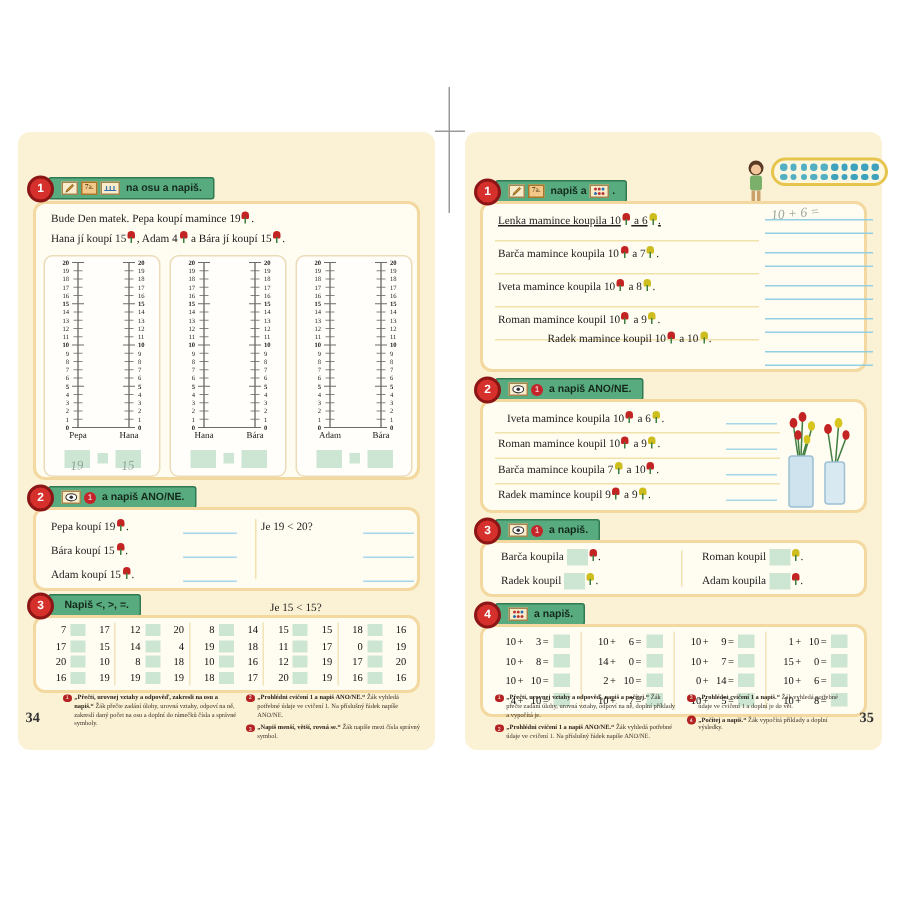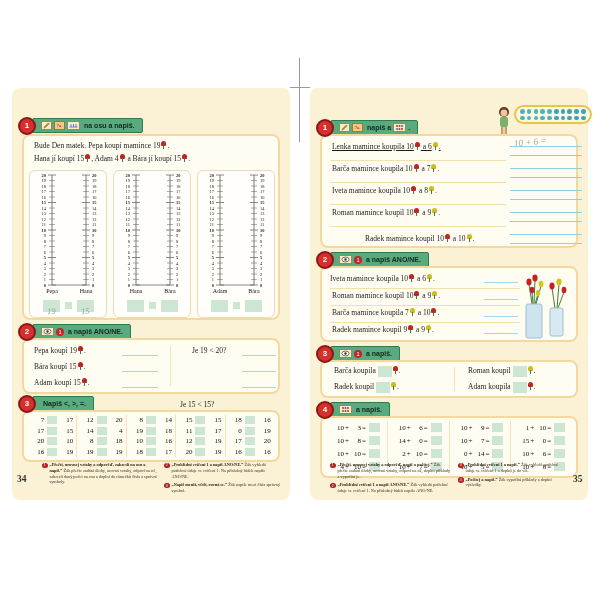--- a/index.html
+++ b/index.html
@@ -411,21 +411,21 @@
         </span>
       <span class="refnum">1</span>
       <span class="gtitle">a napiš ANO/NE.</span>
     </div>
   </div>
 
   <div class="panel" style="top:250px;height:56px;">
     <div class="vdiv" style="left:146px;top:6px;bottom:6px;"></div>
     <div class="txt" style="left:10px;top:6px;"><span>Pepa koupí 19</span><span class="tulip t-red"></span><span>.</span></div>
     <span class="ansline" style="left:98px;top:14px;width:36px;"></span>
-    <div class="txt" style="left:168px;top:6px;">Je 19 &lt; 20?</div>
+    <div class="txt" style="left:150px;top:6px;">Je 19 &lt; 20?</div>
     <span class="ansline" style="left:218px;top:14px;width:34px;"></span>
 
     <div class="txt" style="left:10px;top:22px;"><span>Bára koupí 15</span><span class="tulip t-red"></span><span>.</span></div>
     <span class="ansline" style="left:98px;top:30px;width:36px;"></span>
     <div class="txt" style="left:156px;top:22px;margin-top:38px;">Je 15 &lt; 15?</div>
     <span class="ansline" style="left:218px;top:30px;width:34px;"></span>
 
     <div class="txt" style="left:10px;top:38px;"><span>Adam koupí 15</span><span class="tulip t-red"></span><span>.</span></div>
     <span class="ansline" style="left:98px;top:46px;width:36px;"></span>
     <div class="txt" style="left:156px;top:38px;margin-top:44px;">Je 15 &lt; 10?</div>
@@ -657,21 +657,21 @@
       </div>
     <div class="rowsep" style="left:8px;top:68px;width:176px;"></div>
 
     <div class="txt" style="left:10px;top:72px;"><span>Roman mamince koupil 10</span><span class="tulip t-red"></span><span> a 9</span><span class="tulip t-yellow"></span><span>.</span></div>
     <div class="wlines" style="left:188px;top:68px;">
         <div class="wline"></div>
         <div class="wline"></div>
       </div>
     <div class="rowsep" style="left:8px;top:90px;width:176px;"></div>
 
-    <div class="txt" style="left:10px;top:98px;padding-left:33px;"><span>Radek mamince koupil 10</span><span class="tulip t-red"></span><span> a 10</span><span class="tulip t-yellow"></span><span>.</span></div>
+    <div class="txt" style="left:10px;top:85px;padding-left:33px;"><span>Radek mamince koupil 10</span><span class="tulip t-red"></span><span> a 10</span><span class="tulip t-yellow"></span><span>.</span></div>
     <div class="wlines" style="left:188px;top:90px;">
         <div class="wline"></div>
         <div class="wline"></div>
       </div>
   </div>
 
   <div class="thead" style="left:6px;top:164px;">
     <div class="badge">2</div>
     <div class="gbar">
       <span class="ibox">
@@ -706,21 +706,21 @@
       </g>
       <g fill="#d6c41f">
         <ellipse cx="19" cy="14" rx="2.4" ry="3.2"></ellipse>
           <ellipse cx="16" cy="23" rx="2.2" ry="3"></ellipse>
           <ellipse cx="37" cy="12" rx="2.6" ry="3.4"></ellipse>
       </g>
       <rect x="4" y="34" width="16" height="34" rx="2" fill="#cfe3ee" stroke="#9cc0d4" stroke-width="1"></rect>
       <rect x="28" y="38" width="13" height="28" rx="2" fill="#d8e9f2" stroke="#9cc0d4" stroke-width="1"></rect>
     </svg>
 
-    <div class="txt" style="left:8px;top:6px;text-align:center;"><span>Iveta mamince koupila 10</span><span class="tulip t-red"></span><span> a 6</span><span class="tulip t-yellow"></span><span>.</span></div>
+    <div class="txt" style="left:16px;top:6px;text-align:center;"><span>Iveta mamince koupila 10</span><span class="tulip t-red"></span><span> a 6</span><span class="tulip t-yellow"></span><span>.</span></div>
     <span class="ansline" style="left:162px;top:13px;width:34px;"></span>
     <div class="rowsep" style="left:8px;top:20px;width:190px;"></div>
 
     <div class="txt" style="left:10px;top:23px;"><span>Roman mamince koupil 10</span><span class="tulip t-red"></span><span> a 9</span><span class="tulip t-yellow"></span><span>.</span></div>
     <span class="ansline" style="left:162px;top:30px;width:34px;"></span>
     <div class="rowsep" style="left:8px;top:37px;width:190px;"></div>
 
     <div class="txt" style="left:10px;top:40px;"><span>Barča mamince koupila 7</span><span class="tulip t-yellow"></span><span> a 10</span><span class="tulip t-red"></span><span>.</span></div>
     <span class="ansline" style="left:162px;top:47px;width:34px;"></span>
     <div class="rowsep" style="left:8px;top:54px;width:190px;"></div>

